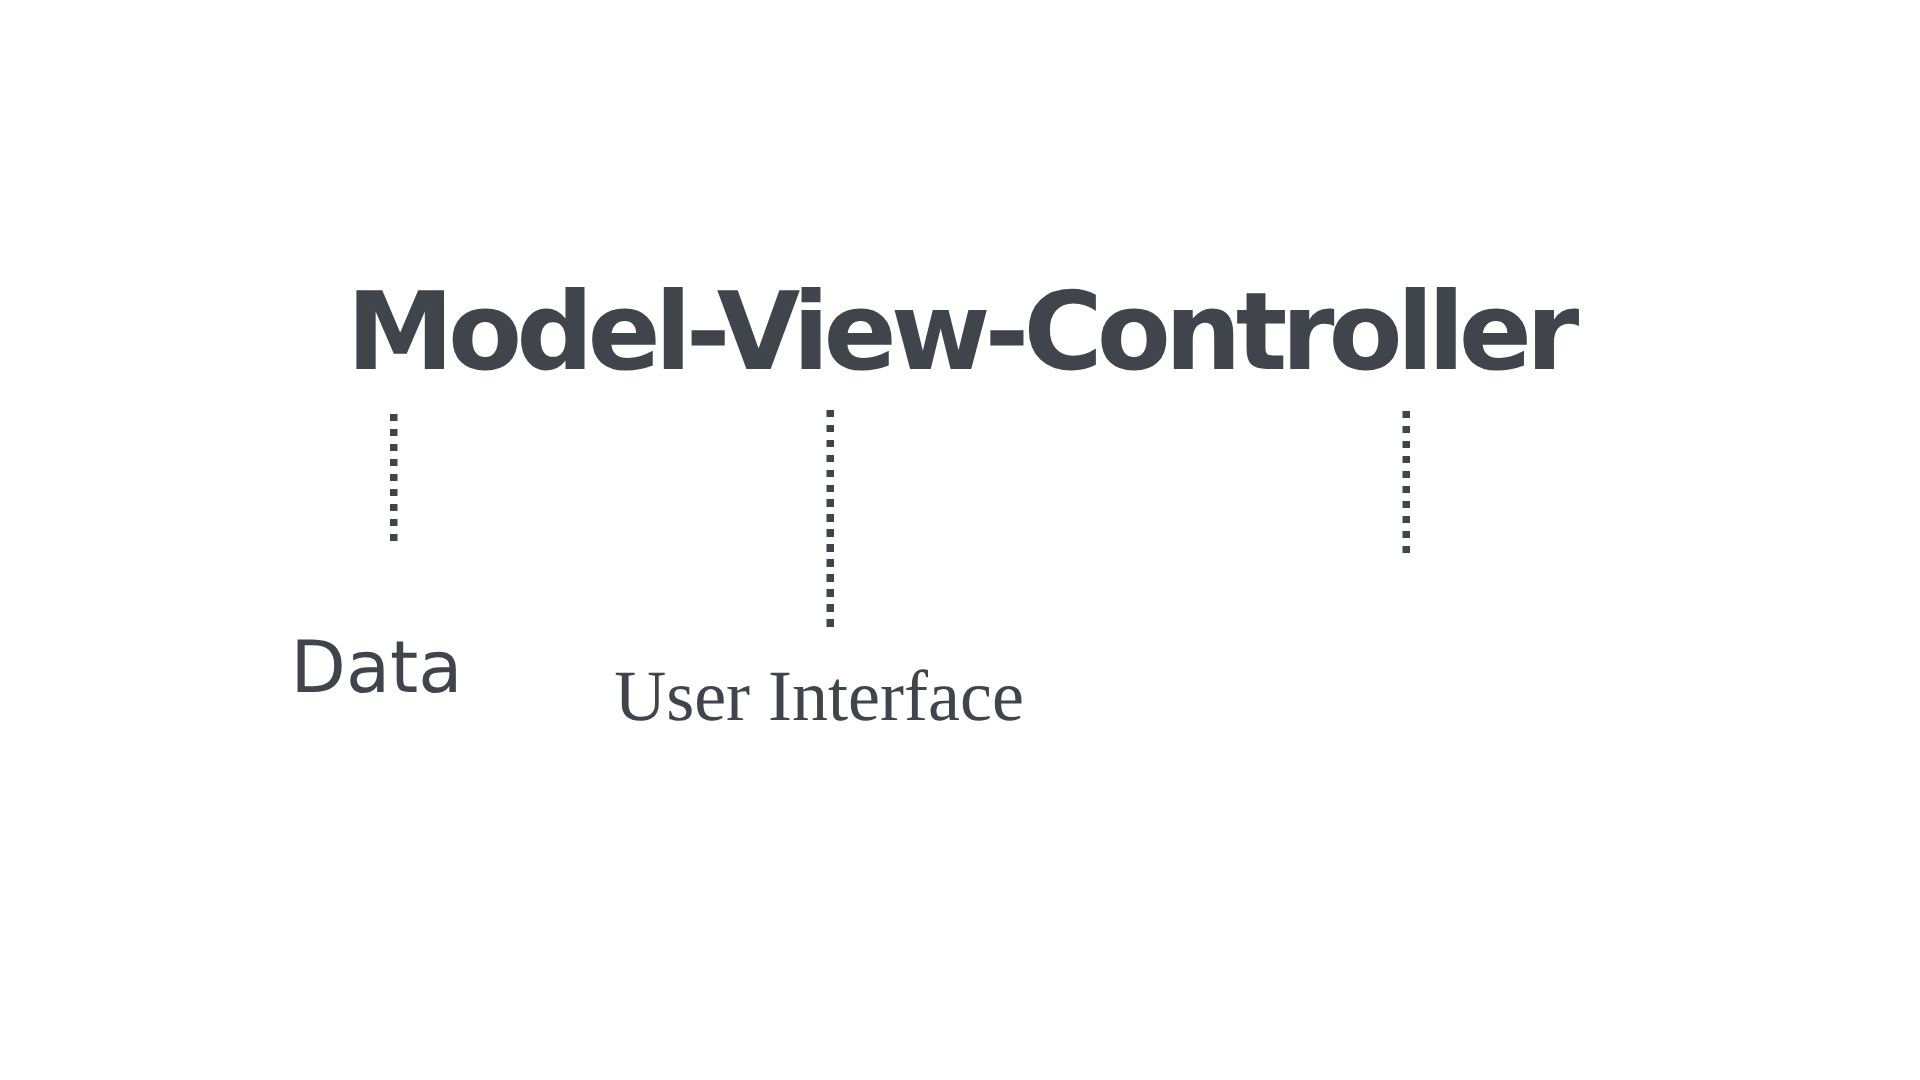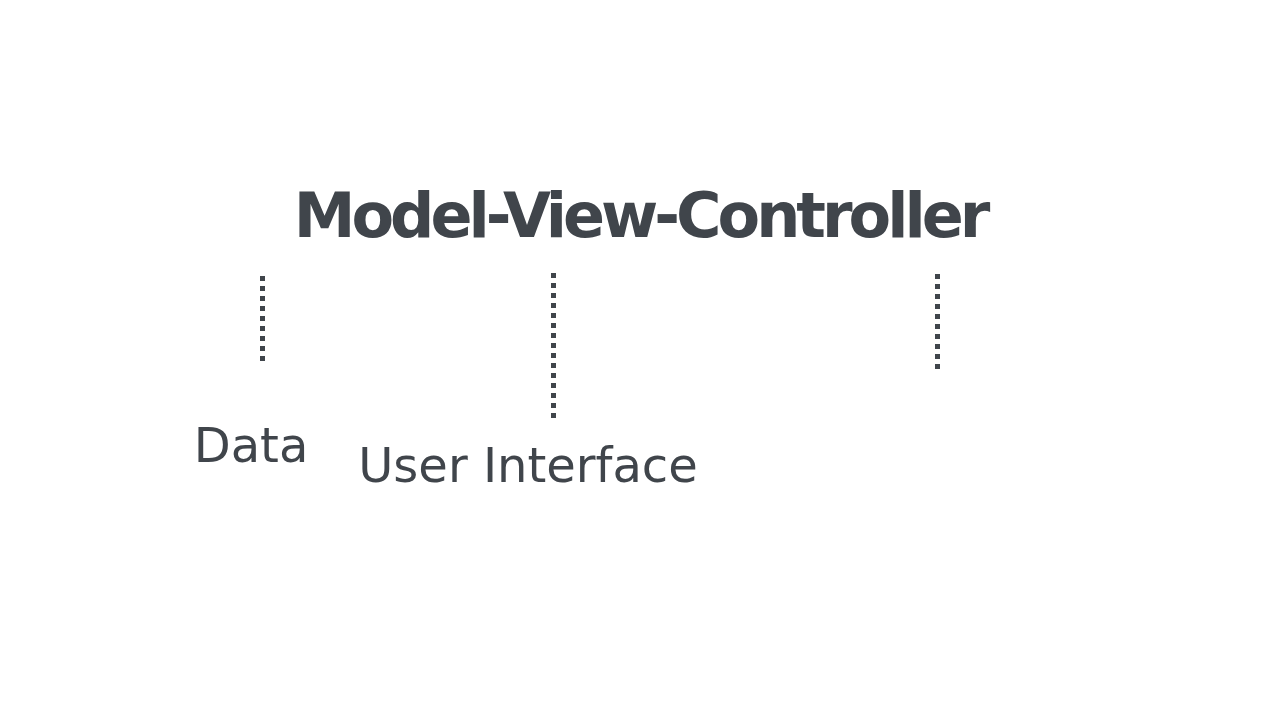--- a/index.html
+++ b/index.html
@@ -16,21 +16,21 @@
   .canvas {
     position: relative;
     width: 1280px; height: 720px;
     background: var(--bg-color);
   }
   .title {
     position: absolute;
     top: 185px; left: 0;
     width: 1280px;
     text-align: center;
-    font-size: 62px;
+    font-size: 72px;
     font-weight: 700;
     letter-spacing: -4px;
     line-height: 1;
     color: var(--text-color);
     white-space: nowrap;
   }
   .connector {
     position: absolute;
     width: 5px;
     background: repeating-linear-gradient(
@@ -45,21 +45,21 @@
   .node-label {
     position: absolute;
     font-size: 48px;
     font-weight: 400;
     line-height: 1;
     color: var(--text-color);
     white-space: nowrap;
     transform: translateX(-50%);
   }
   .node-label.model      { left: 251px; top: 389px; margin-top: 32px; }
-  .node-label.view       { left: 528px; top: 441px; }
+  .node-label.view       { left: 546px; top: 441px; font-family: Liberation Serif, serif; }
   .node-label.controller { left: 927px; top: 389px; }
 </style>
 </head>
 <body>
 
 <div class="canvas">
 
   <div class="title">Model-View-Controller</div>
 
   <div class="connector model"></div>

